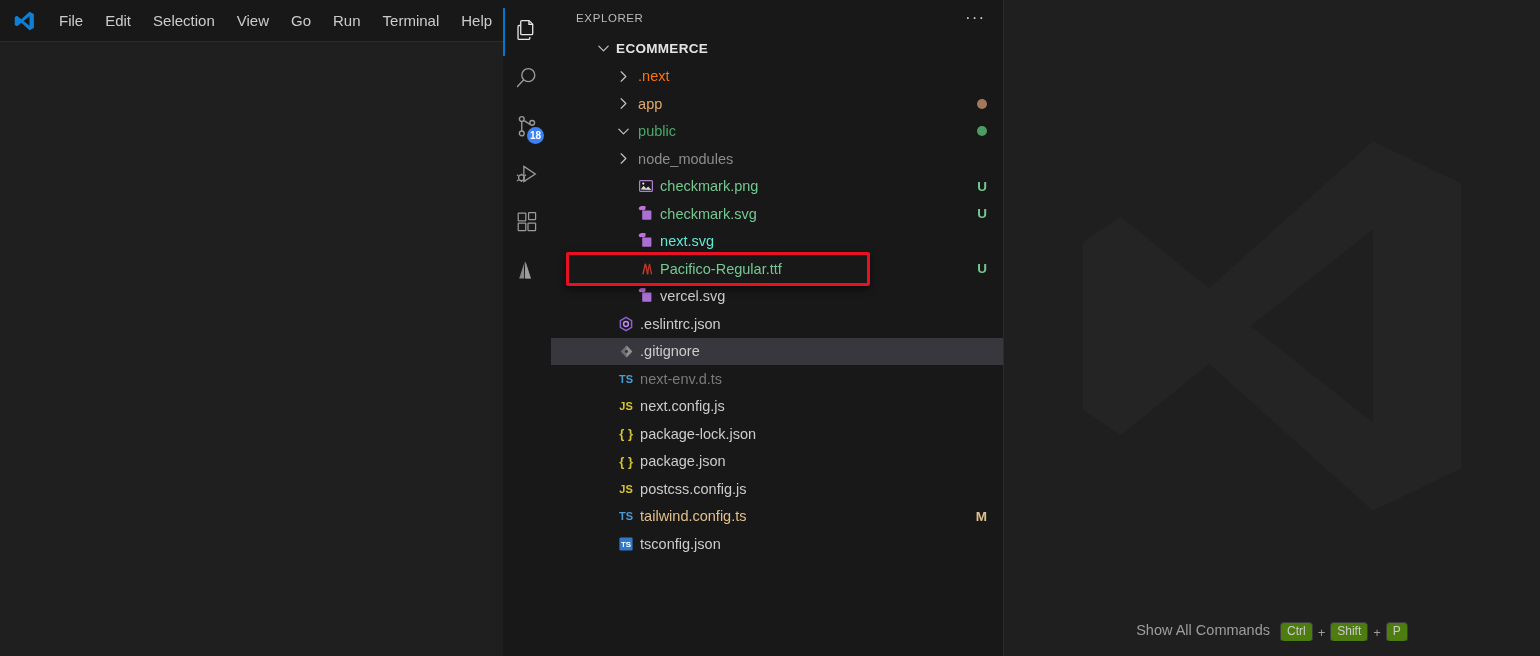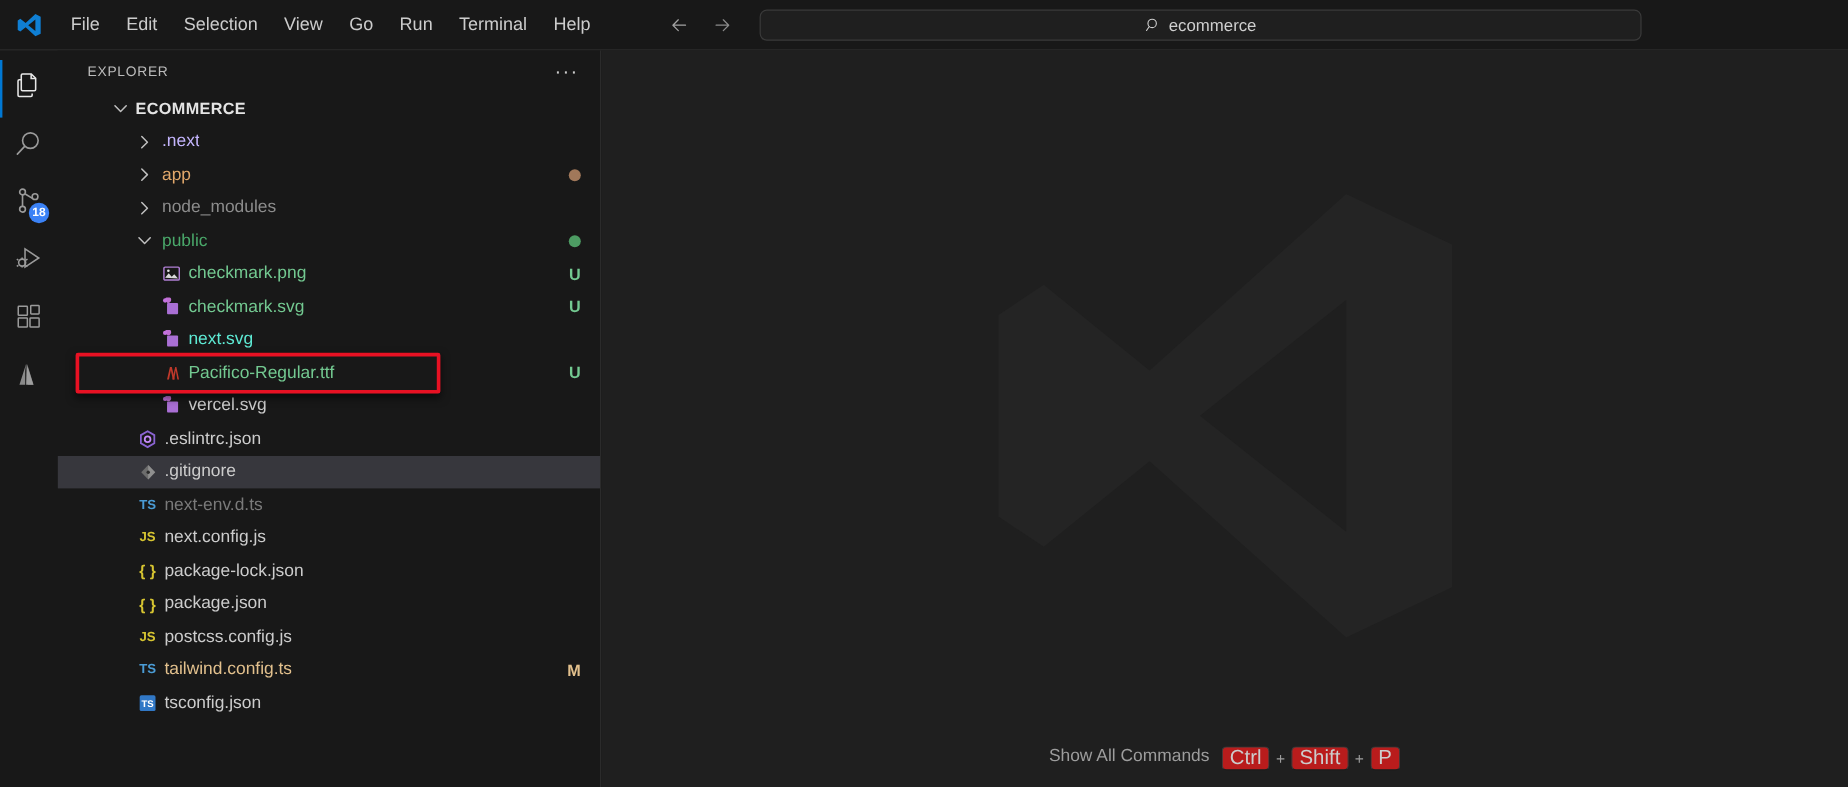--- a/index.html
+++ b/index.html
@@ -2,21 +2,21 @@
 <html><head>
 <meta charset="utf-8">
 <style>
   * { box-sizing: border-box; margin: 0; padding: 0; }
   html, body {
     width: 1540px; height: 656px;
     background: #1f1f1f;
     font-family: "Liberation Sans", sans-serif;
     overflow: hidden;
   }
-  #app { position: relative; width: 1540px; height: 656px; display: flex; flex-direction: column; }
+  #app { position: relative; width: 1540px; height: 656px; display: flex; }
 
   
   .titlebar {
     height: 42px; min-height: 42px;
     background: #181818;
     display: flex; align-items: center;
     border-bottom: 1px solid #2b2b2b;
     position: relative;
   }
   .vscode-logo { width: 48px; display: flex; align-items: center; justify-content: center; }
@@ -134,24 +134,24 @@
   }
   .watermark-shortcuts {
     position: absolute; left: 0; right: 0; bottom: 14px;
     display: flex; align-items: center; justify-content: center;
     gap: 0;
   }
   .wm-row { display: flex; align-items: flex-start; gap: 10px; }
   .wm-label { color: #9d9d9d; font-size: 14.5px; }
   .keys { display: flex; align-items: center; gap: 5px; }
   .key {
-    background: #b91c1c; border: 1px solid #3b3b3b;
+    background: #4d7c0f; border: 1px solid #3b3b3b;
     border-bottom-color: #1c1c1c;
     border-radius: 4px; color: #cccccc;
-    font-size: 17px; padding: 2px 6px 3px; line-height: 13px;
+    font-size: 12px; padding: 2px 6px 3px; line-height: 13px;
   }
   .kplus { color: #9d9d9d; font-size: 13px; }
 </style>
 </head>
 <body>
 
 <div id="app">
 
   <div class="titlebar">
     <div class="vscode-logo">
@@ -279,47 +279,47 @@
               </svg>
             </span>
             <span class="fname" style="color:#e4e4e4;font-weight:bold;font-size:13.5px;letter-spacing:.3px;margin-left:4px;">ECOMMERCE</span>
           </div>
           <div class="tree-row" style="padding-left: 64px;">
             <span class="twisty">
               <svg width="15" height="15" viewBox="0 0 16 16">
                 <path d="M5.5 3 L10.5 8 L5.5 13" fill="none" stroke="#bfbfbf" stroke-width="1.35" stroke-linecap="round" stroke-linejoin="round"></path>
               </svg>
             </span>
-            <span class="fname" style="color:#c4b5fd;margin-left:6px;">.next</span>
+            <span class="fname" style="color:#f97316;margin-left:6px;">.next</span>
           </div>
           <div class="tree-row" style="padding-left: 64px;">
             <span class="twisty">
               <svg width="15" height="15" viewBox="0 0 16 16">
                 <path d="M5.5 3 L10.5 8 L5.5 13" fill="none" stroke="#bfbfbf" stroke-width="1.35" stroke-linecap="round" stroke-linejoin="round"></path>
               </svg>
             </span>
             <span class="fname" style="color:#e2a86b;margin-left:6px;">app</span>
             <span class="fdot" style="background:#a1785a;"></span>
           </div>
           <div class="tree-row" style="padding-left: 64px;">
             <span class="twisty">
               <svg width="15" height="15" viewBox="0 0 16 16">
-                <path d="M5.5 3 L10.5 8 L5.5 13" fill="none" stroke="#bfbfbf" stroke-width="1.35" stroke-linecap="round" stroke-linejoin="round"></path>
-              </svg>
-            </span>
-            <span class="fname" style="color:#8c8c8c;margin-left:6px;">node_modules</span>
-          </div>
-          <div class="tree-row" style="padding-left: 64px;">
-            <span class="twisty">
-              <svg width="15" height="15" viewBox="0 0 16 16">
                 <path d="M3 5.5 L8 10.5 L13 5.5" fill="none" stroke="#bfbfbf" stroke-width="1.35" stroke-linecap="round" stroke-linejoin="round"></path>
               </svg>
             </span>
             <span class="fname" style="color:#4aa86a;margin-left:6px;">public</span>
             <span class="fdot" style="background:#4d9c63;"></span>
+          </div>
+          <div class="tree-row" style="padding-left: 64px;">
+            <span class="twisty">
+              <svg width="15" height="15" viewBox="0 0 16 16">
+                <path d="M5.5 3 L10.5 8 L5.5 13" fill="none" stroke="#bfbfbf" stroke-width="1.35" stroke-linecap="round" stroke-linejoin="round"></path>
+              </svg>
+            </span>
+            <span class="fname" style="color:#8c8c8c;margin-left:6px;">node_modules</span>
           </div>
           <div class="tree-row" style="padding-left: 84px;">
             <span class="ficon">
               <svg width="16" height="16" viewBox="0 0 16 16">
                 <rect x="1.6" y="2.6" width="12.8" height="10.8" rx="1" fill="none" stroke="#b07fd4" stroke-width="1.2"></rect>
                 <path d="M2.6 11.4 L5.6 7.8 L8.1 10.6 L10.2 8.6 L13.4 12" fill="#d9d9d9"></path>
                 <circle cx="5.3" cy="5.6" r="1.1" fill="#e6e6e6"></circle>
               </svg>
             </span>
             <span class="fname" style="color:#73c991;">checkmark.png</span>

